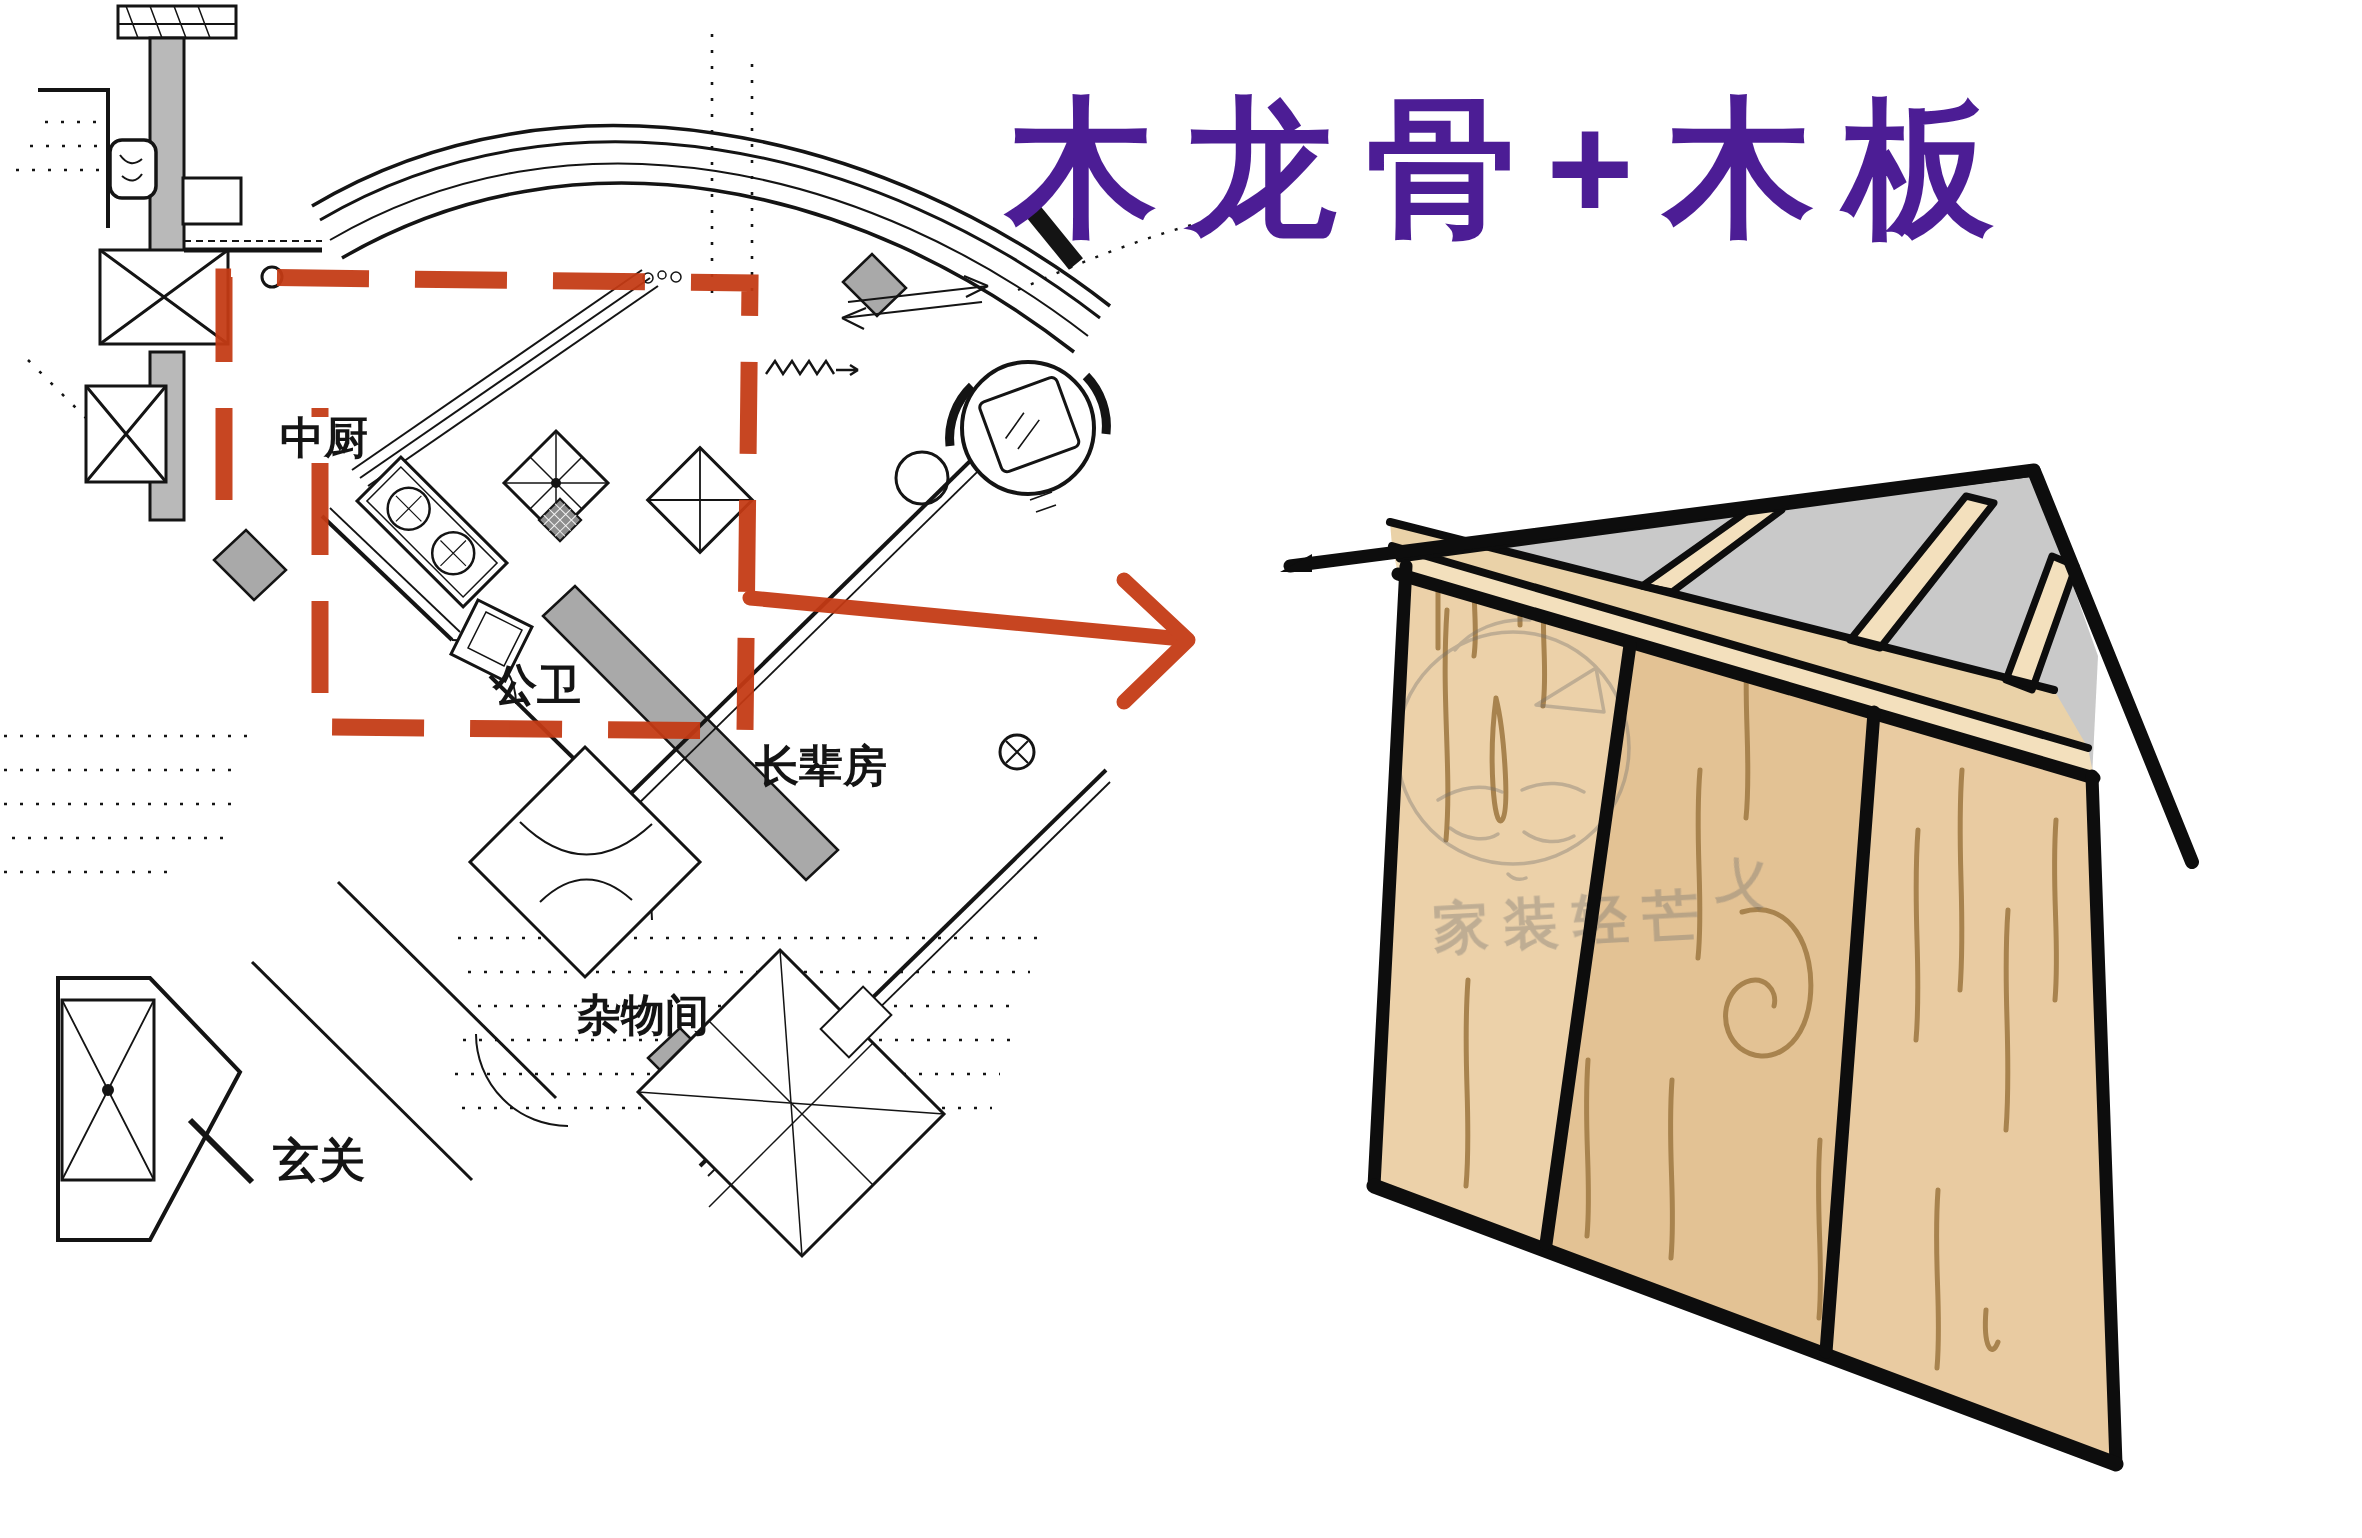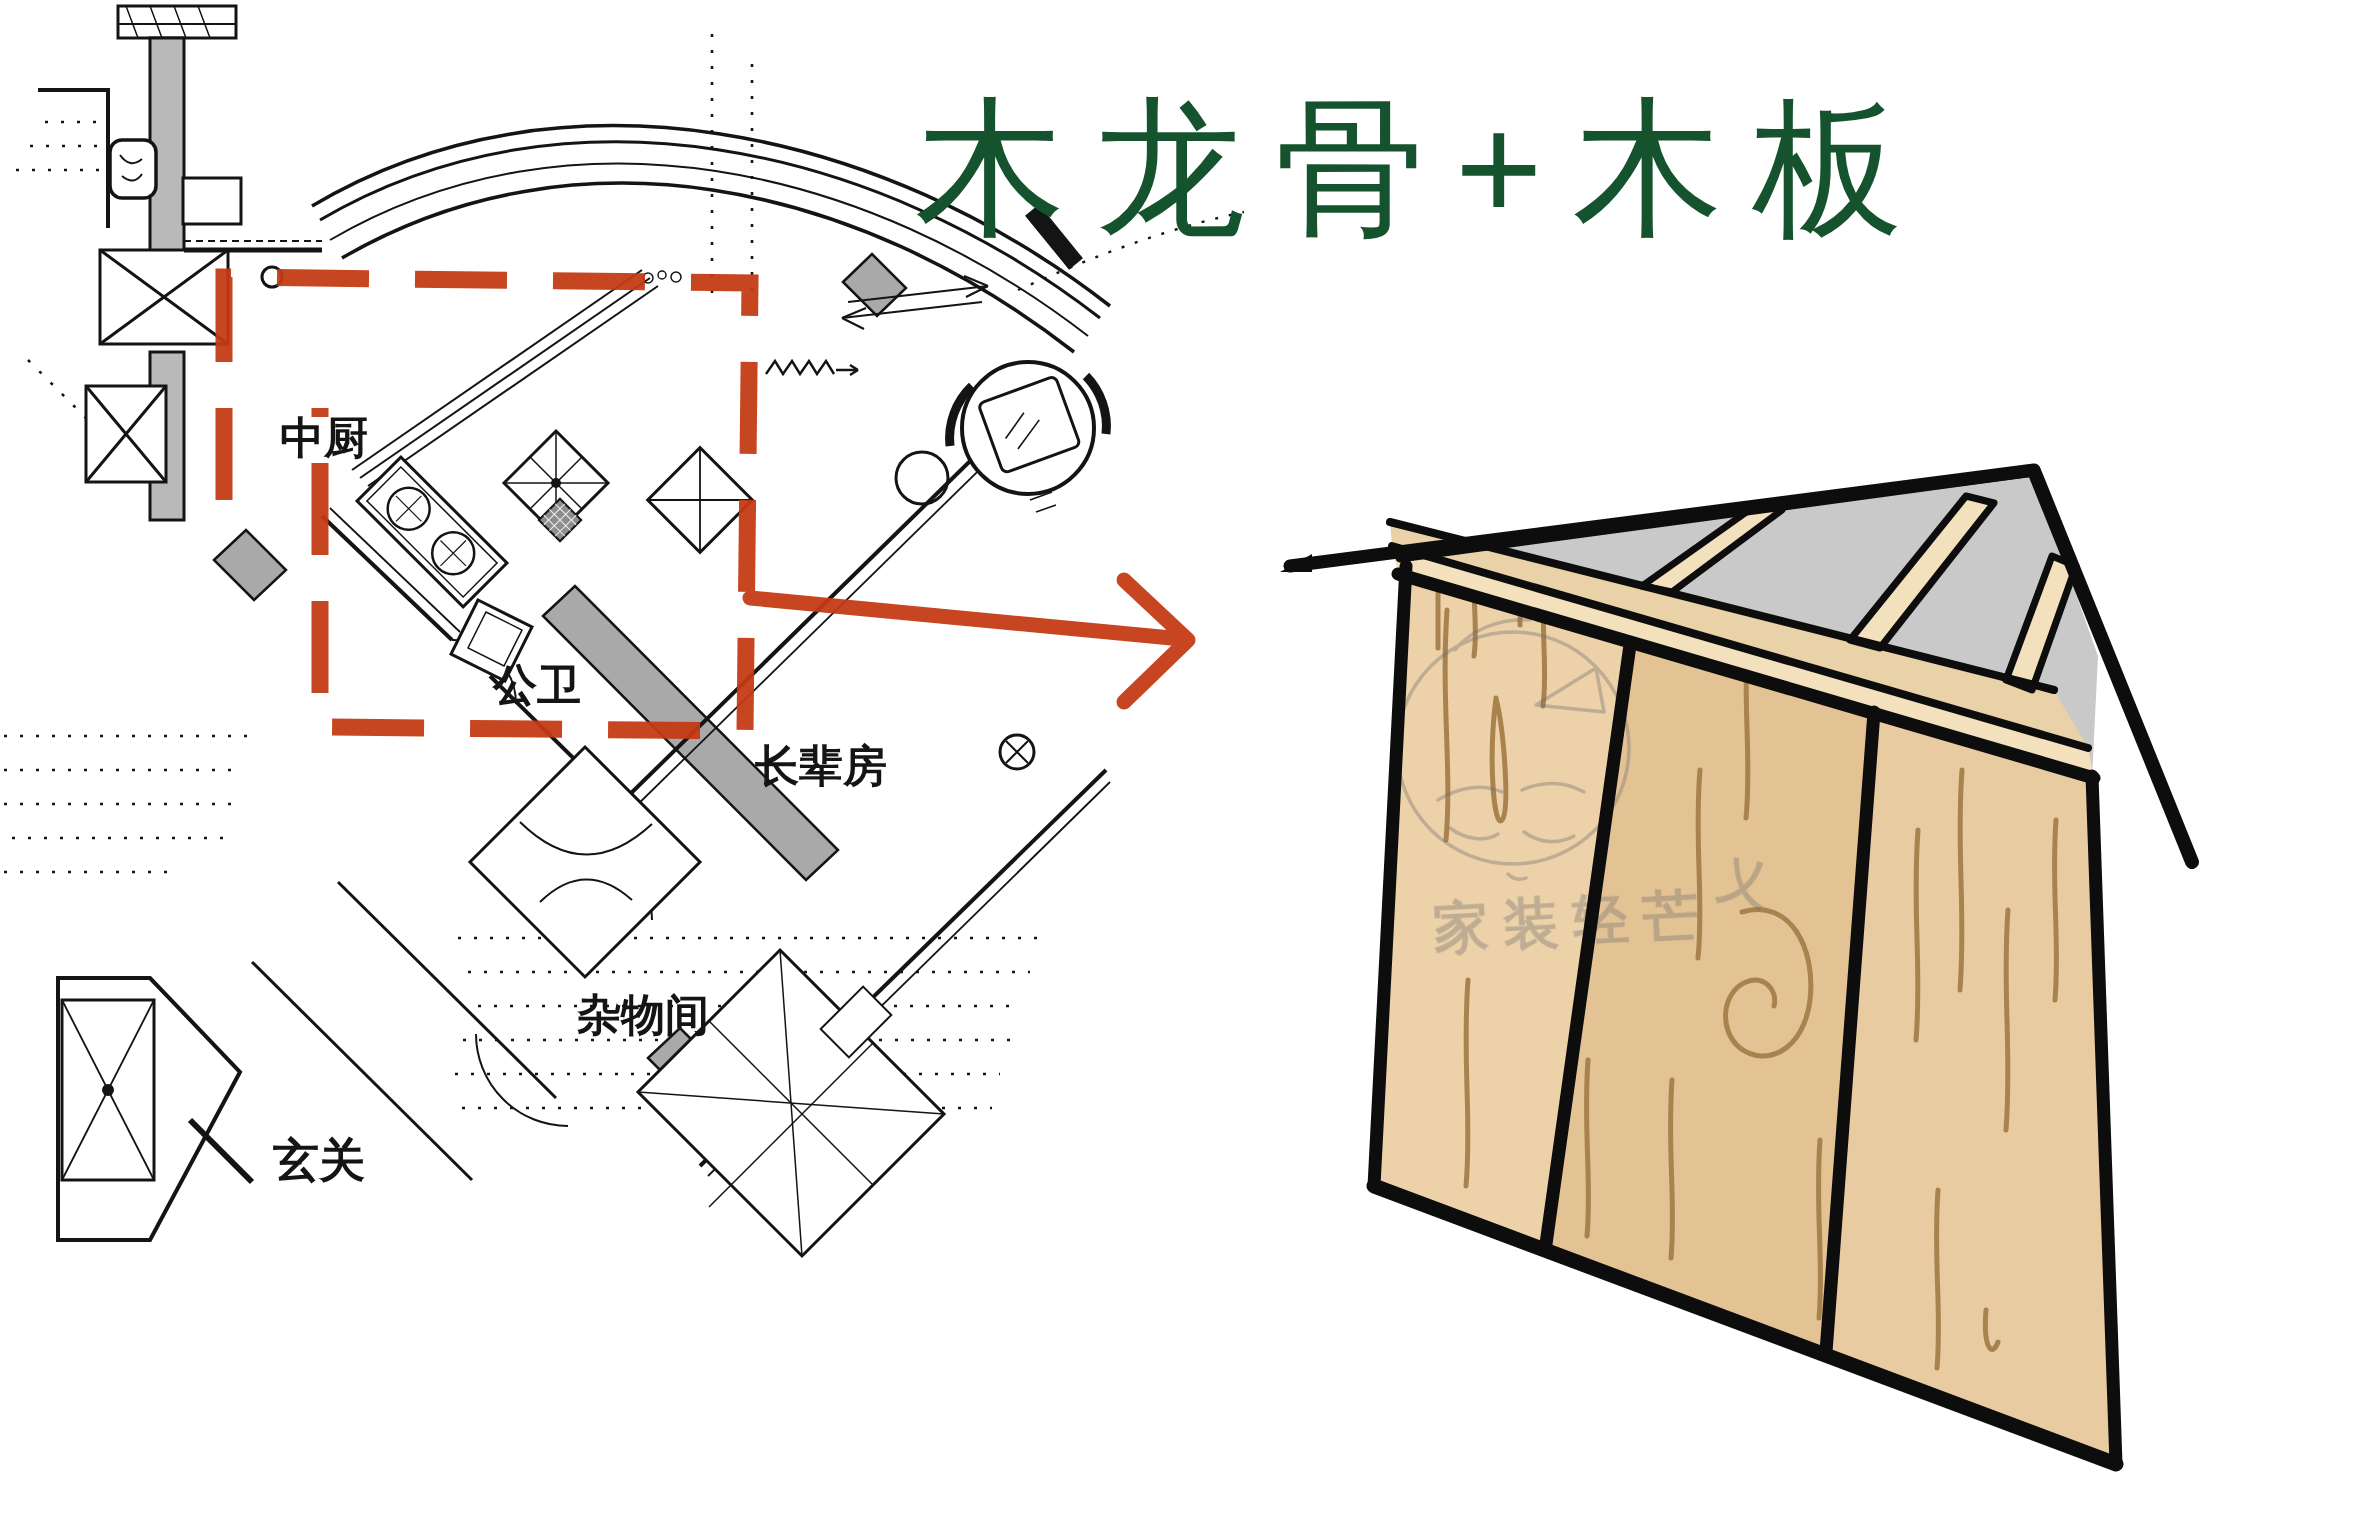--- a/index.html
+++ b/index.html
@@ -1,20 +1,20 @@
 <!DOCTYPE html>
 <html><head>
 <meta charset="utf-8">
 <style>
   html,body{margin:0;padding:0;background:#ffffff;}
   .canvas{position:relative;width:2362px;height:1538px;background:#ffffff;overflow:hidden;
           font-family:"Liberation Sans",sans-serif;}
   .scene-svg{position:absolute;left:0;top:0;}
-  .main-title{position:absolute;left:915px;top:86px;width:1200px;text-align:left;
-              font-size:150px;font-weight:400;letter-spacing:30px;color:#14532d;
+  .main-title{position:absolute;left:915px;top:86px;width:1200px;text-align:center;
+              font-size:150px;font-weight:700;letter-spacing:30px;color:#4c1d95;
               white-space:nowrap;line-height:1.1;font-family:"Liberation Sans",sans-serif;}
   .plan-label{font-family:"Liberation Serif",serif;font-weight:700;fill:#141414;}
   .wm-text{font-family:"Liberation Sans",sans-serif;font-weight:700;}
 </style>
 </head>
 <body>
 
 <div class="canvas">
 
 <svg class="scene-svg" width="2362" height="1538" viewBox="0 0 2362 1538">

